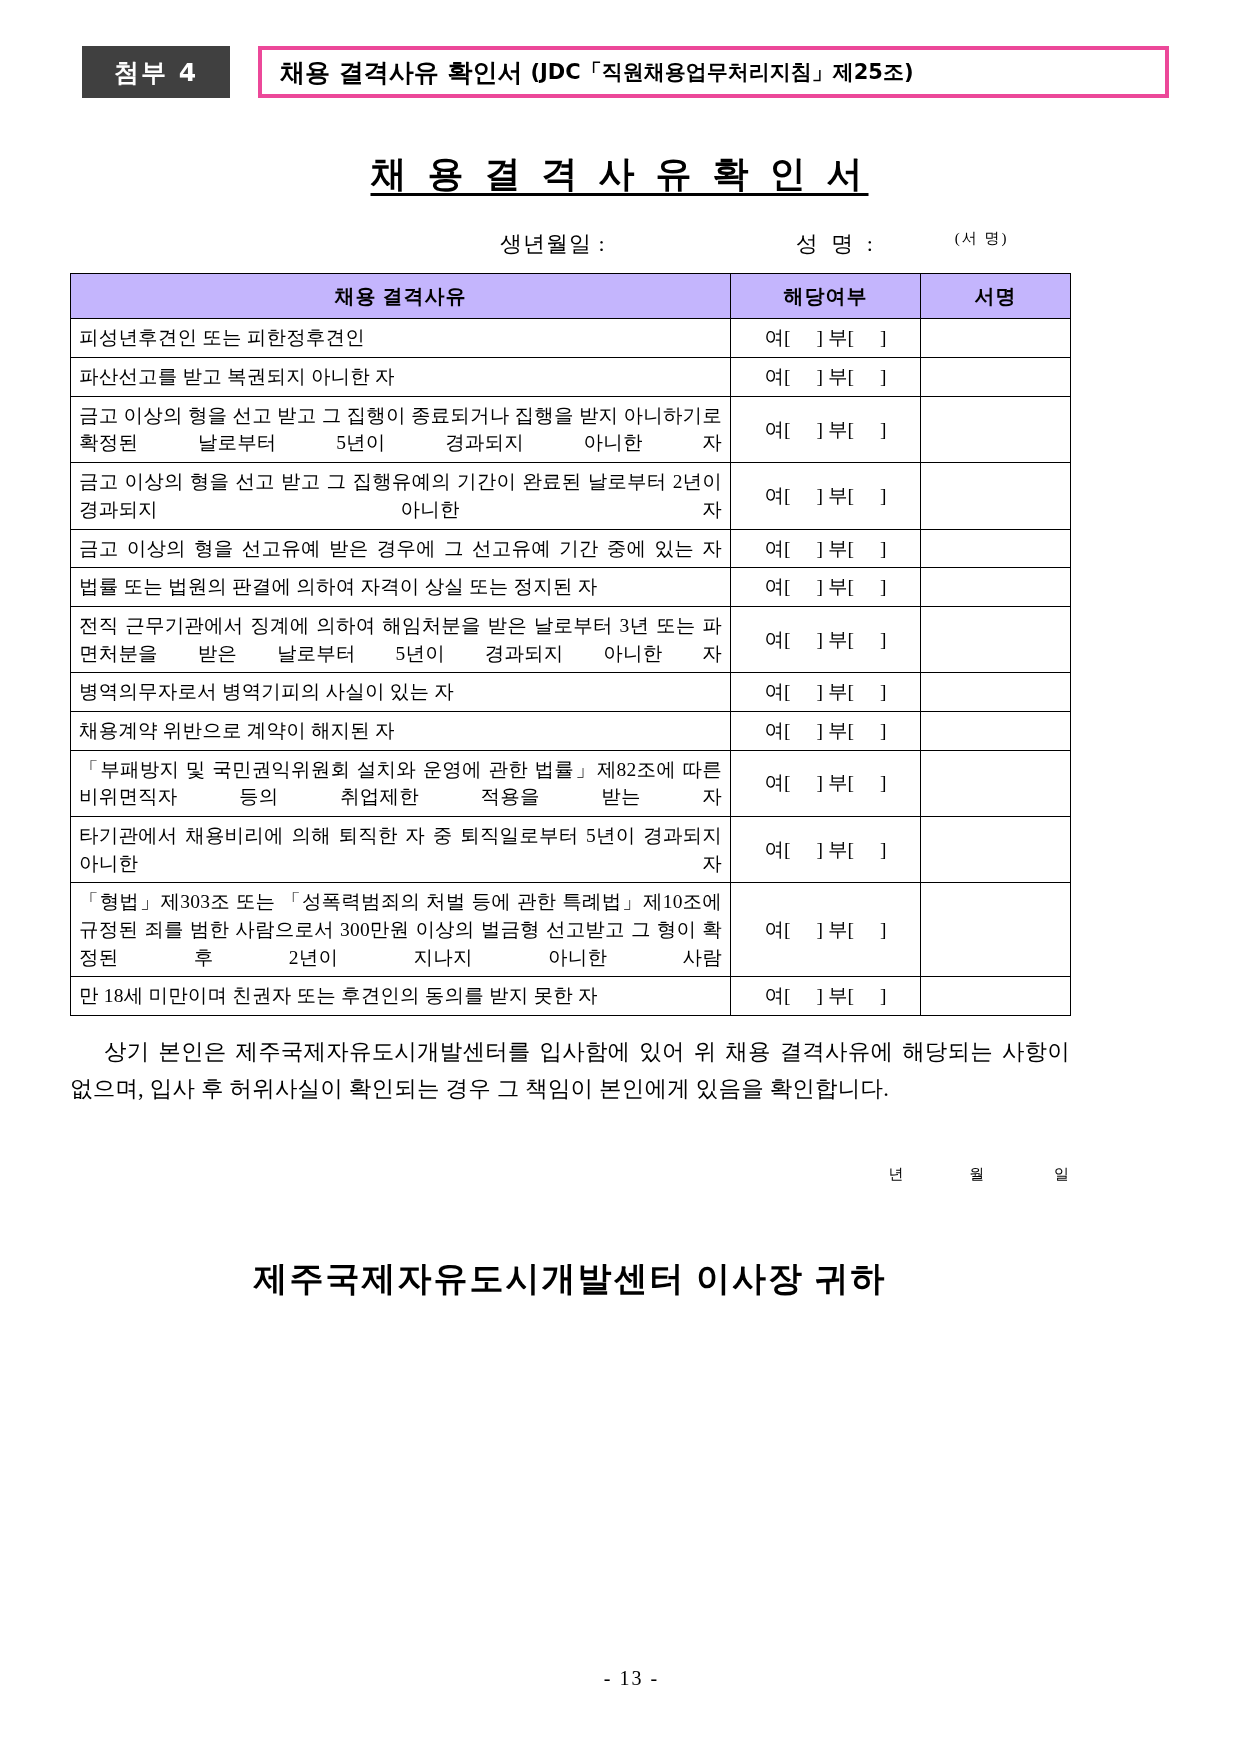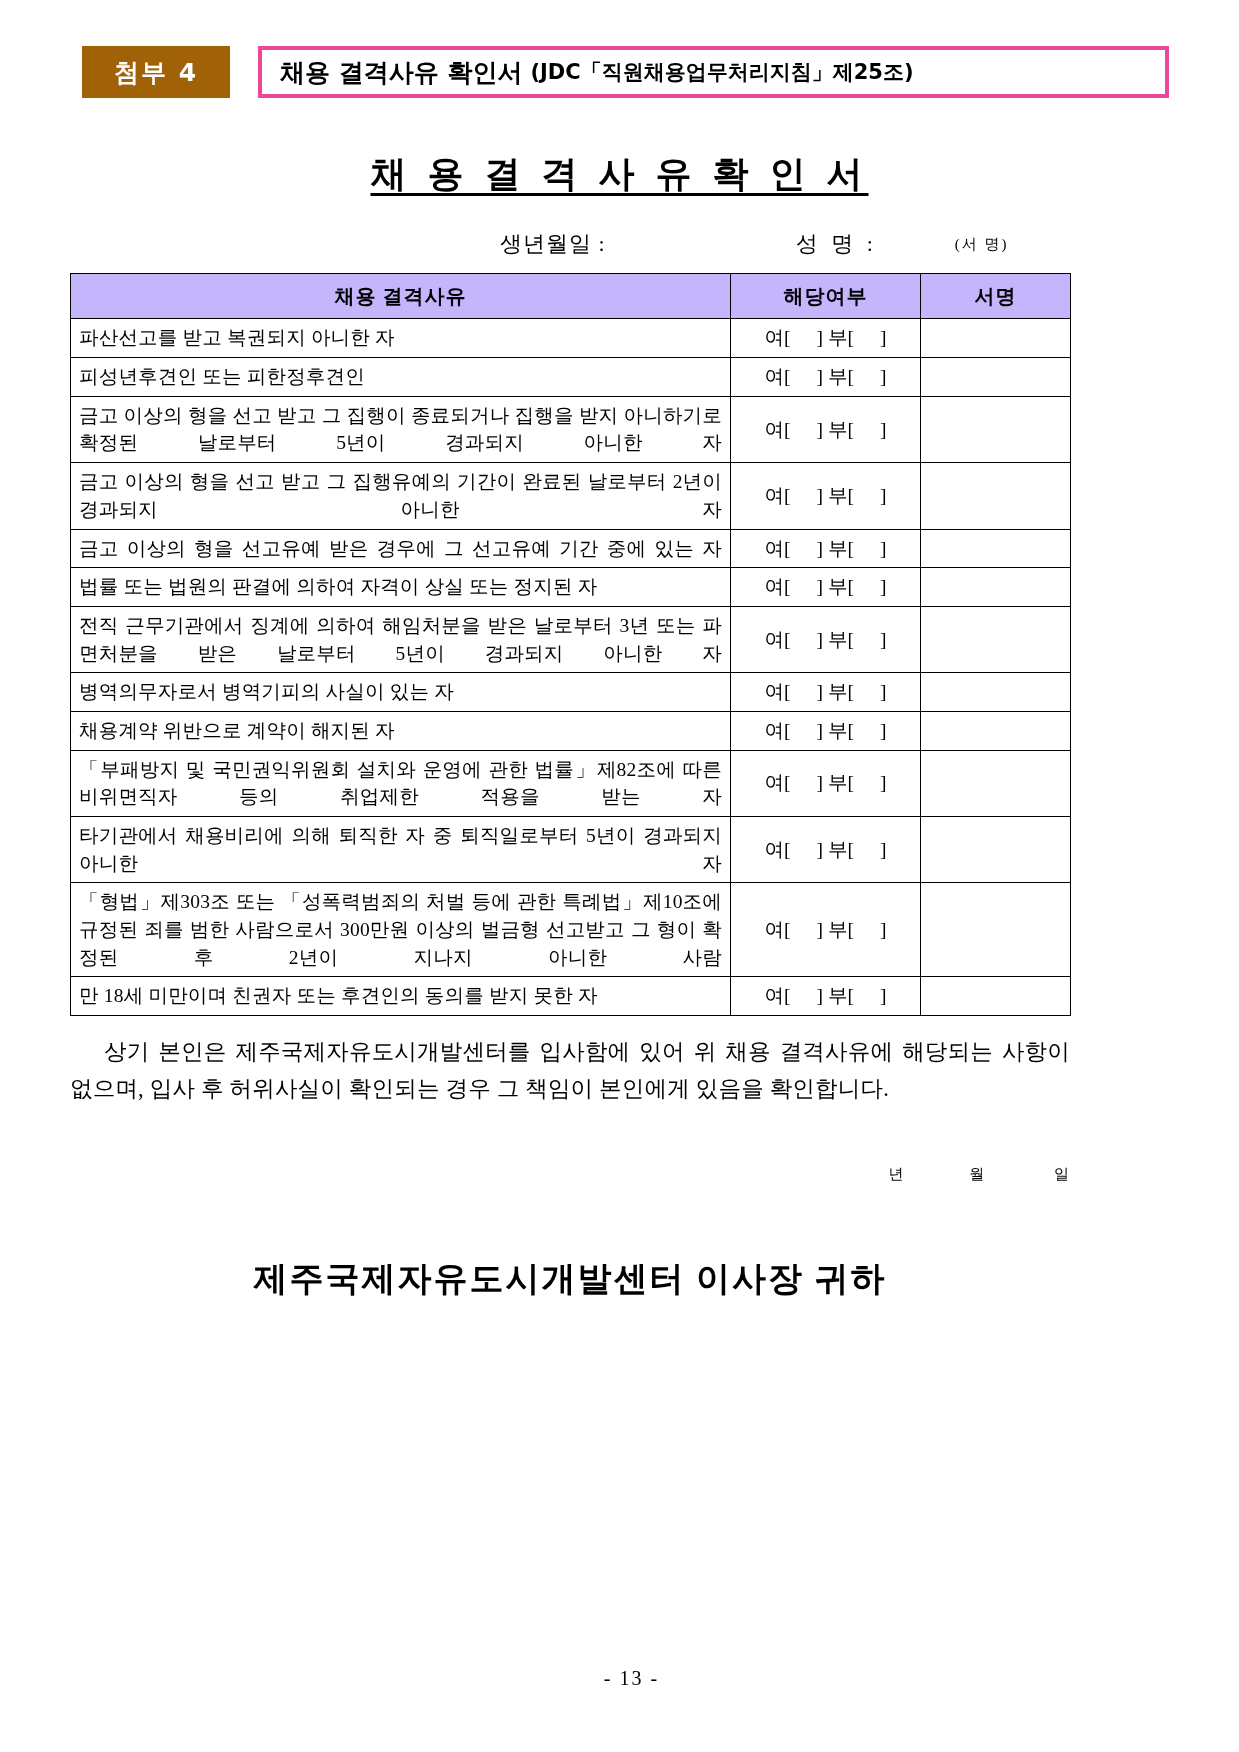--- a/index.html
+++ b/index.html
@@ -25,21 +25,21 @@
 
   
   .header-row {
     display: flex;
     align-items: stretch;
     height: 52px;
     margin-left: 12px;
   }
   .attach-tag {
     width: 148px;
-    background: #a16207;
+    background: #404040;
     color: #ffffff;
     font-family: "DejaVu Sans", "Liberation Sans", sans-serif;
     font-weight: bold;
     font-size: 25px;
     letter-spacing: 2px;
     display: flex;
     align-items: center;
     justify-content: center;
   }
   .header-title-box {
@@ -68,21 +68,21 @@
     font-weight: bold;
     letter-spacing: 6px;
     text-decoration: underline;
     text-underline-offset: 7px;
   }
 
   
   .id-line {
     margin-top: 30px;
     display: flex;
-    align-items: center;
+    align-items: flex-start;
     font-size: 22px;
     letter-spacing: 1px;
     padding-left: 430px;
   }
   .id-line .birth { }
   .id-line .name { margin-left: 190px; letter-spacing: 4px; }
   .id-line .sign-note {
     margin-left: 78px;
     font-size: 15px;
     letter-spacing: 2px;
@@ -208,26 +208,26 @@
     </colgroup>
     <thead>
       <tr>
         <th>채용 결격사유</th>
         <th>해당여부</th>
         <th>서명</th>
       </tr>
     </thead>
     <tbody id="table-body">
         <tr>
+          <td class="reason nojust">피성년후견인 또는 피한정후견인</td>
+          <td class="yn"><span>여[<span class="gap"></span>]</span> <span>부[<span class="gap"></span>]</span></td>
+          <td class="sign">&nbsp;</td>
+        </tr>
+        <tr>
           <td class="reason nojust">파산선고를 받고 복권되지 아니한 자</td>
-          <td class="yn"><span>여[<span class="gap"></span>]</span> <span>부[<span class="gap"></span>]</span></td>
-          <td class="sign">&nbsp;</td>
-        </tr>
-        <tr>
-          <td class="reason nojust">피성년후견인 또는 피한정후견인</td>
           <td class="yn"><span>여[<span class="gap"></span>]</span> <span>부[<span class="gap"></span>]</span></td>
           <td class="sign">&nbsp;</td>
         </tr>
         <tr>
           <td class="reason">금고 이상의 형을 선고 받고 그 집행이 종료되거나 집행을 받지 아니하기로 확정된 날로부터 5년이 경과되지 아니한 자</td>
           <td class="yn"><span>여[<span class="gap"></span>]</span> <span>부[<span class="gap"></span>]</span></td>
           <td class="sign">&nbsp;</td>
         </tr>
         <tr>
           <td class="reason">금고 이상의 형을 선고 받고 그 집행유예의 기간이 완료된 날로부터 2년이 경과되지 아니한 자</td>

